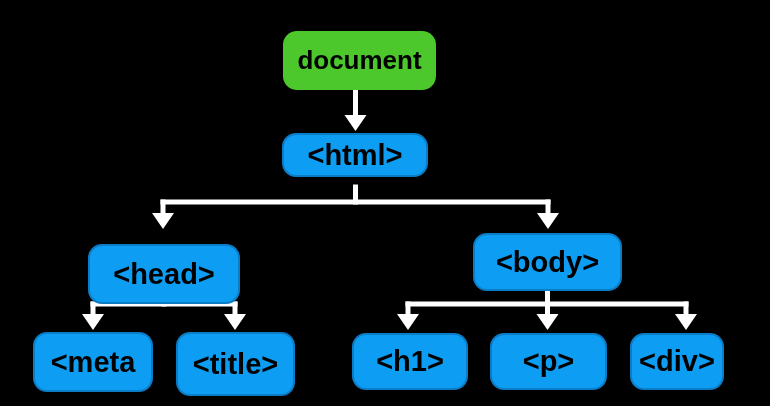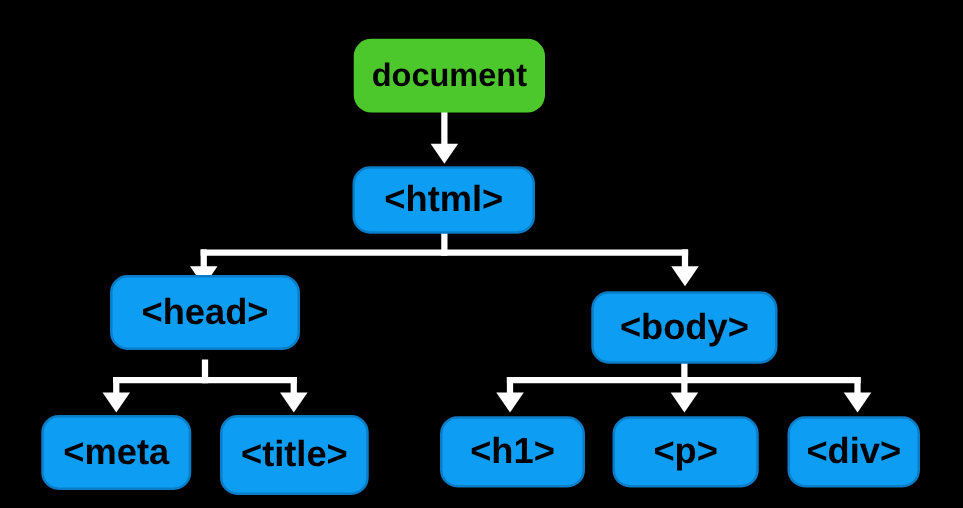--- a/index.html
+++ b/index.html
@@ -103,25 +103,25 @@
     <g>
       <line class="edge" x1="686" y1="304" x2="686" y2="315"></line>
       <polygon class="ah" points="675,314 697,314 686,330"></polygon>
     </g>
   </svg>
 
   <div class="node root" style="left:283px; top:31px; width:153px; height:59px;">
     <span>document</span>
   </div>
 
-  <div class="node" style="left:282px; top:133px; width:146px; height:54px;">
+  <div class="node" style="left:282px; top:133px; width:146px; height:44px;">
     <span>&lt;html&gt;</span>
   </div>
 
-  <div class="node" style="left:88px; top:220px; width:152px; height:60px;">
+  <div class="node" style="left:88px; top:244px; width:152px; height:60px;">
     <span>&lt;head&gt;</span>
   </div>
 
   <div class="node" style="left:33px; top:332px; width:120px; height:60px;">
     <span>&lt;meta</span>
   </div>
 
   <div class="node" style="left:473px; top:233px; width:149px; height:58px;">
     <span>&lt;body&gt;</span>
   </div>
@@ -131,17 +131,17 @@
   </div>
 
   <div class="node" style="left:352px; top:333px; width:116px; height:57px;text-align:right;">
     <span>&lt;h1&gt;</span>
   </div>
 
   <div class="node" style="left:490px; top:333px; width:117px; height:57px;">
     <span>&lt;p&gt;</span>
   </div>
 
-  <div class="node" style="left:630px; top:333px; width:106px; height:57px;">
+  <div class="node" style="left:630px; top:333px; width:94px; height:57px;">
     <span>&lt;div&gt;</span>
   </div>
 
 </div>
 
 </body></html>

